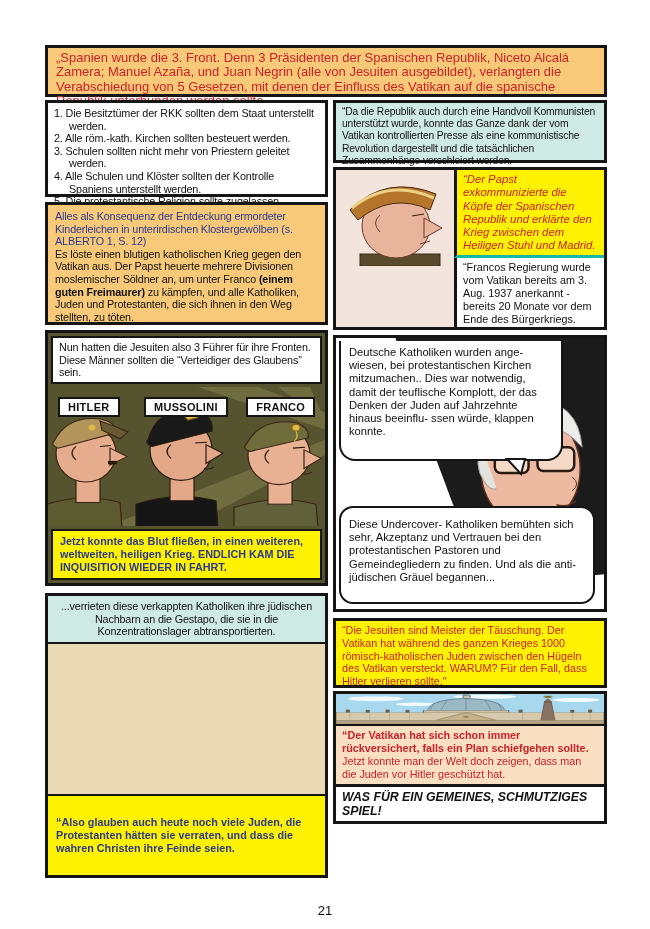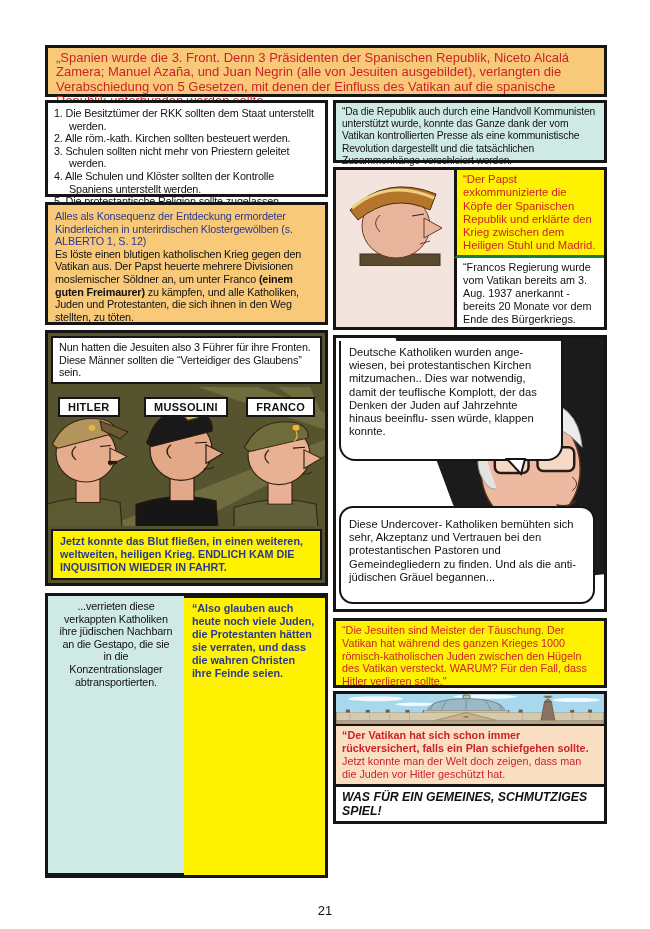--- a/index.html
+++ b/index.html
@@ -29,36 +29,36 @@
                   display:flex; flex-direction:column; }
   .fronts-caption { margin:3px; background:#fff; padding:3px 6px; }
   .fronts-art { position:relative; flex:1; overflow:hidden; }
   .fronts-art svg { position:absolute; inset:0; width:100%; height:100%; }
   .dictator-label { position:absolute; top:10px; background:#fff; border:2px solid #151515;
                     font-weight:bold; font-size:11px; padding:2px 8px; letter-spacing:0.3px; }
   .blood-box { margin:3px; background:#fff200; border:2px solid #151515; padding:4px 7px;
                font-weight:bold; font-size:10.8px; line-height:13px; color:#2b3990; }
 
   .gestapo-panel { left:45px; top:593px; width:283px; height:285px; display:flex;
-                   flex-direction:row; background:#ead9b5; }
+                   flex-direction:column; background:#ead9b5;align-items:flex-end; }
   .gestapo-caption { background:#cfe9e5; border-bottom:2px solid #151515; padding:4px 10px; text-align:center; }
   .gestapo-art { position:relative; flex:1; overflow:hidden; }
   .gestapo-art svg { position:absolute; inset:0; width:100%; height:100%; }
-  .belief-box { background:#fff200; border-top:2px solid #151515; padding:4px 8px;
+  .belief-box { background:#fff200; border-top:2px solid #151515; padding:20px 8px;
                 font-weight:bold; font-size:10.8px; line-height:13px; color:#2b3990; }
 
   .republic-box { left:333px; top:100px; width:274px; height:63px; background:#cfe9e5; padding:3px 6px;
                   font-size:10.3px; line-height:12.2px; letter-spacing:-0.15px; }
 
   .franco-panel { left:333px; top:167px; width:274px; height:163px; background:#f3e4de; }
   .franco-art { position:absolute; left:0; top:0; width:122px; height:96px; }
   .franco-art svg { width:100%; height:100%; }
   .excomm-box { position:absolute; right:0; top:0; width:150px; height:88px; background:#fff200;
-                border-left:3px solid #151515; border-bottom:3px solid #15803d; color:#cc2229;
-                padding:3px 6px; font-size:11.3px; line-height:13.3px; }
+                border-left:3px solid #151515; border-bottom:3px solid #14b8a6; color:#cc2229;
+                padding:3px 6px; font-size:11.3px; line-height:13.3px;font-style:italic; }
   .recog-box { position:absolute; right:0; top:88px; width:150px; height:69px; background:#fff;
                border-left:3px solid #151515; padding:3px 6px; font-size:10.8px; line-height:13px; }
   .dictator-box { position:absolute; left:4px; top:96px; width:116px; height:59px; background:#fbdfc2;
                   border:2px solid #151515; padding:3px 5px; font-size:10.8px; line-height:12.8px; }
 
   .priest-panel { left:333px; top:335px; width:274px; height:277px; background:#fff; overflow:hidden; }
   .priest-art { position:absolute; inset:0; }
   .priest-art svg { width:100%; height:100%; }
   .bubble { position:absolute; background:#fff; border:2px solid #151515; border-radius:14px;
             padding:5px 8px; font-size:11.2px; line-height:13.2px; }

